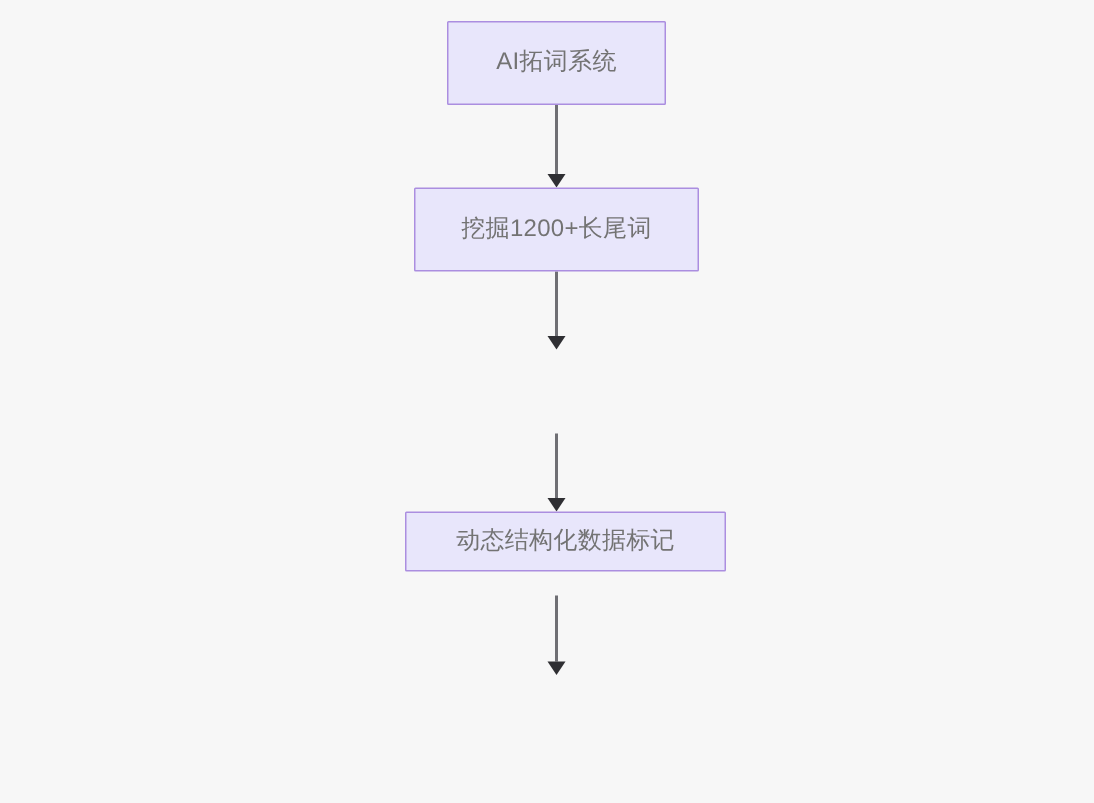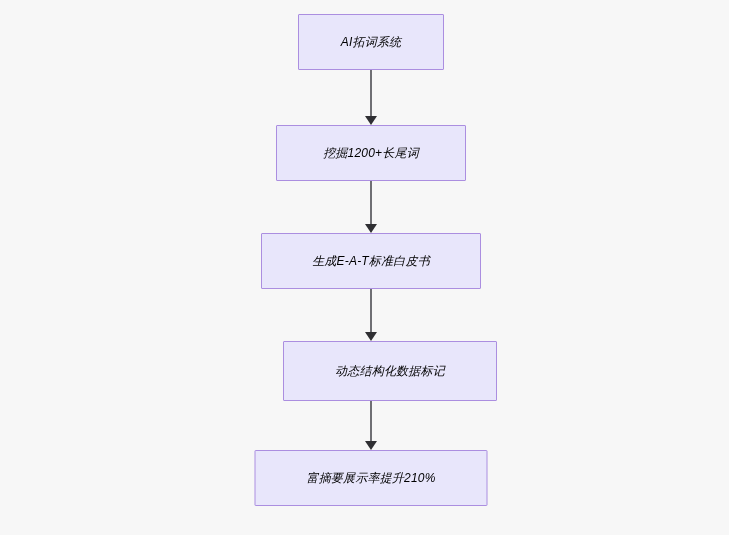--- a/index.html
+++ b/index.html
@@ -24,27 +24,26 @@
     box-sizing: border-box;
     display: flex;
     align-items: center;
     justify-content: center;
     background: #e8e6fb;
     border: 1.6px solid #ab8ee0;
     border-radius: 1px;
     transform: translateX(-50%);
   }
   .flow-node-label {
-    color: #000000;
-    font-size: 12px;
+    color: #737373;
+    font-size: 16px;
     line-height: 1.2;
     letter-spacing: 0.2px;
     white-space: nowrap;
     user-select: none;
-    font-style: italic;
   }
   .flow-edge {
     position: absolute;
     transform: translateX(-50%);
     pointer-events: none;
   }
   .edge-line {
     position: absolute;
     left: 50%;
     top: 0;
@@ -90,25 +89,19 @@
   </div>
 
   <div class="flow-node" style="left:371px; top:14px; width:146px; height:56px;">
     <span class="flow-node-label">AI拓词系统</span>
   </div>
 
   <div class="flow-node" style="left:371px; top:125px; width:190px; height:56px;align-items:center;">
     <span class="flow-node-label">挖掘1200+长尾词</span>
   </div>
 
-  <div class="flow-node" style="left:371px; top:233px; width:220px; height:56px;">
-    <span class="flow-node-label">生成E-A-T标准白皮书</span>
-  </div>
 
-  <div class="flow-node" style="left:390px; top:341px; width:214px; height:60px;">
+  <div class="flow-node" style="left:377px; top:341px; width:214px; height:40px;">
     <span class="flow-node-label">动态结构化数据标记</span>
   </div>
 
-  <div class="flow-node" style="left:371px; top:450px; width:233px; height:56px;">
-    <span class="flow-node-label">富摘要展示率提升210%</span>
-  </div>
 
 </div>
 
 </body></html>

